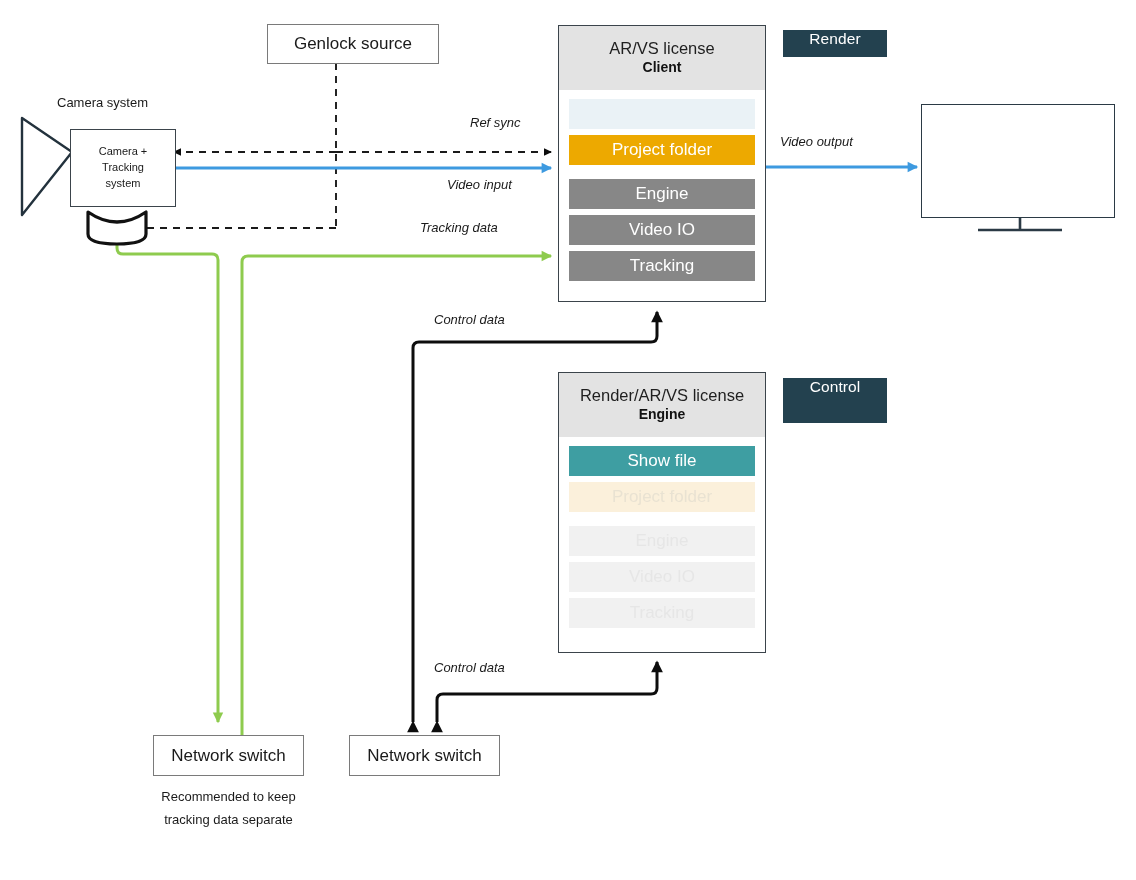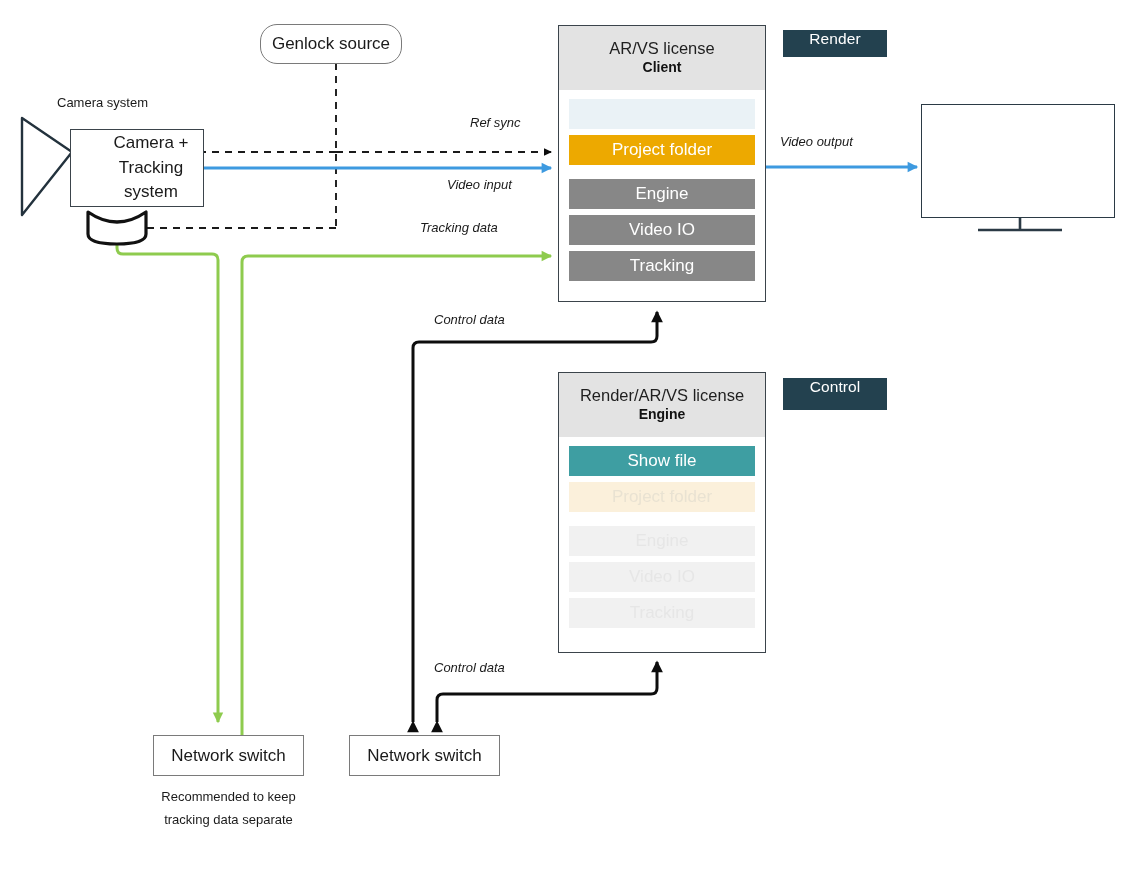--- a/index.html
+++ b/index.html
@@ -70,21 +70,21 @@
   .label{position:absolute;font-size:13px;color:#1a1a1a;white-space:nowrap;}
   .label.ital{font-style:italic;}
   .label.ctr{text-align:center;}
 
   
   .cambody{
     position:absolute;
     border:1.5px solid #3b444b;
     background:#ffffff;
     display:flex;flex-direction:column;align-items:center;justify-content:center;
-    font-size:17px;color:#1a1a1a;line-height:1.45;text-align:center;padding-left:28px;
+    font-size:11px;color:#1a1a1a;line-height:1.45;text-align:center;
   }
   .monitor-screen{
     position:absolute;
     border:1.5px solid #2b3a45;
     background:#ffffff;
   }
 </style>
 </head>
 <body>
 
@@ -126,21 +126,21 @@
 
     <path d="M437,722 L437,700 Q437,694 443,694 L651,694 Q657,694 657,688 L657,662" fill="none" stroke="#0d0d0d" stroke-width="3" marker-start="url(#ahBlackBig)" marker-end="url(#ahBlackBig)"></path>
 
     <path d="M22,118 L72,152 L22,215 Z" fill="#ffffff" stroke="#23323d" stroke-width="2.4" stroke-linejoin="round"></path>
 
     <path d="M88,212 Q117,232 146,212 L146,234 Q146,244 117,244 Q88,244 88,234 Z" fill="#ffffff" stroke="#111111" stroke-width="3.2" stroke-linejoin="round"></path>
 
     <path d="M1020,216 L1020,230 M978,230 L1062,230" fill="none" stroke="#2b3a45" stroke-width="2.6"></path>
   </svg>
 
-  <div class="node plainbox" style="left:260px;top:24px;width:142px;height:40px;border-radius:17px;">
+  <div class="node plainbox" style="left:267px;top:24px;width:172px;height:40px;">
     <span>Genlock source</span>
   </div>
 
   <div class="label" style="left:57px;top:95px;">Camera system</div>
 
   <div class="cambody" style="left:70px;top:129px;width:104px;height:76px;">
     <span>Camera +</span>
     <span>Tracking</span>
     <span>system</span>
   </div>
@@ -172,21 +172,21 @@
     <div class="mbody">
       <div class="bar teal">Show file</div>
       <div class="bar ghost-orange">Project folder</div>
       <div class="bar spacer"></div>
       <div class="bar ghost-grey">Engine</div>
       <div class="bar ghost-grey">Video IO</div>
       <div class="bar ghost-grey last">Tracking</div>
     </div>
   </div>
 
-  <div class="node badge" style="left:765px;top:378px;width:104px;height:32px;">
+  <div class="node badge" style="left:765px;top:378px;width:104px;height:45px;">
     <span>Control</span>
   </div>
 
   <div class="monitor-screen" style="left:921px;top:104px;width:192px;height:112px;"></div>
 
   <div class="node plainbox" style="left:153px;top:735px;width:151px;height:41px;">
     <span>Network switch</span>
   </div>
   <div class="node plainbox" style="left:349px;top:735px;width:151px;height:41px;">
     <span>Network switch</span>

